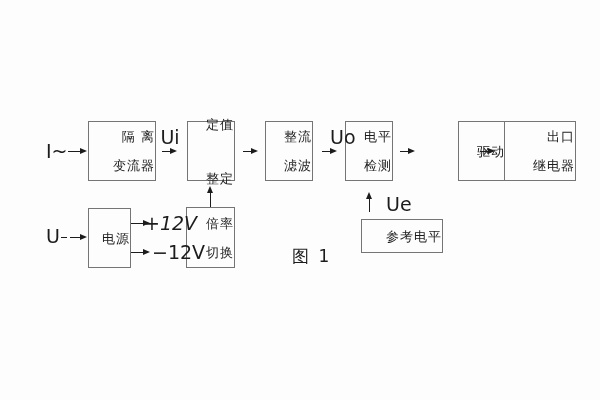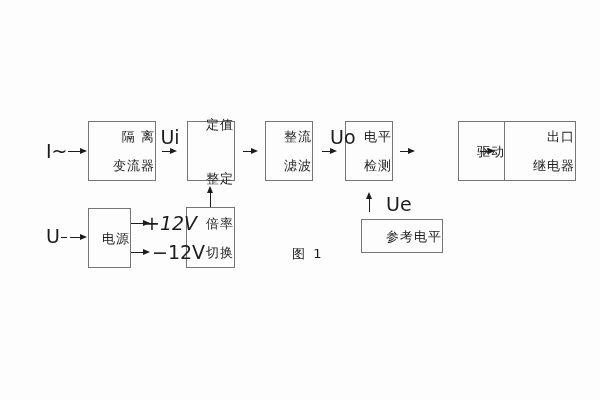--- a/index.html
+++ b/index.html
@@ -20,21 +20,21 @@
   .ah::after{
     content:"";position:absolute;right:-7px;top:-3px;width:0;height:0;
     border-left:7px solid #1c1c1c;border-top:3px solid transparent;border-bottom:3px solid transparent;
   }
   .av{position:absolute;width:1px;background:#1c1c1c;}
   .av::after{
     content:"";position:absolute;top:-7px;left:-3px;width:0;height:0;
     border-bottom:7px solid #1c1c1c;border-left:3px solid transparent;border-right:3px solid transparent;
   }
   .dash{position:absolute;height:1px;background:#1c1c1c;}
-  .caption{position:absolute;font-size:13px;color:#1c1c1c;letter-spacing:2px;}
+  .caption{position:absolute;font-size:17px;color:#1c1c1c;letter-spacing:2px;}
 </style>
 </head>
 <body>
 
 <div class="canvas">
 
   <span class="sig" style="left:46px;top:144px;">I~</span>
   <span class="sig" style="left:46px;top:229px;">U</span>
 
   <div class="block two" style="left:88px;top:121px;width:68px;height:60px;">

